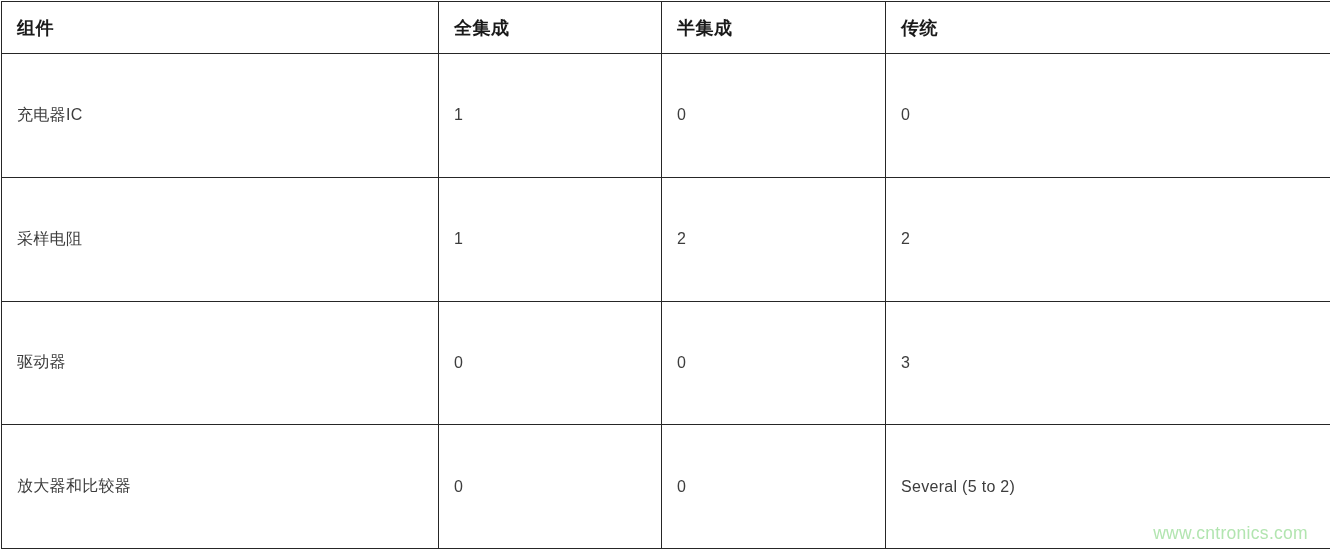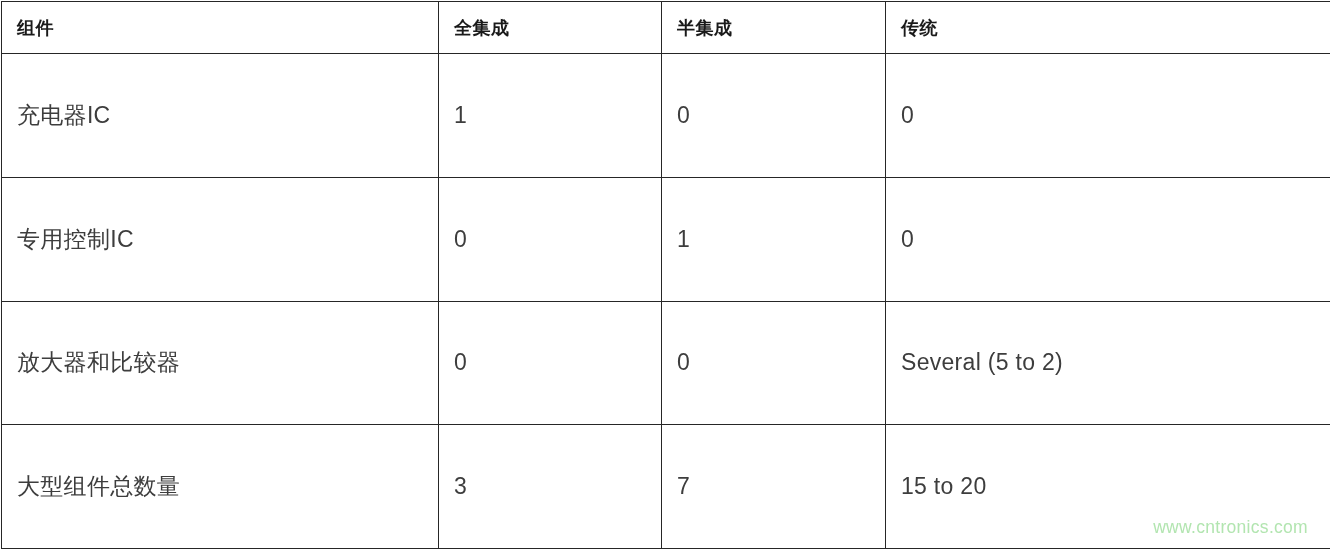--- a/index.html
+++ b/index.html
@@ -33,33 +33,33 @@
   }
   table.comparison thead tr { height: 52px; }
   table.comparison tbody tr { height: 55px; }
   table.comparison th {
     font-size: 18px;
     font-weight: bold;
     color: #1a1a1a;
     letter-spacing: 0.5px;
   }
   table.comparison td {
-    font-size: 23px;
+    font-size: 16px;
     font-weight: normal;
     color: #3d3d3d;
     letter-spacing: 0.3px;
   }
   col.c-component { width: 437px; }
   col.c-full      { width: 223px; }
   col.c-semi      { width: 224px; }
   col.c-trad      { width: 446px; }
   .watermark {
     position: absolute;
     right: 22px;
-    bottom: 12px;
+    bottom: 6px;
     font-size: 17.5px;
     color: #b2e5b0;
     letter-spacing: 0.3px;
     pointer-events: none;
   }
 </style>
 </head>
 <body>
 
 <div class="stage">
@@ -79,33 +79,33 @@
       </tr>
     </thead>
     <tbody>
         <tr>
           <td>充电器IC</td>
           <td>1</td>
           <td>0</td>
           <td>0</td>
         </tr>
         <tr>
-          <td>专用控制IC</td>
+          <td>采样电阻</td>
+          <td>1</td>
+          <td>2</td>
+          <td>2</td>
+        </tr>
+        <tr>
+          <td>驱动器</td>
           <td>0</td>
-          <td>1</td>
           <td>0</td>
+          <td>3</td>
         </tr>
         <tr>
           <td>放大器和比较器</td>
           <td>0</td>
           <td>0</td>
           <td>Several (5 to 2)</td>
         </tr>
-        <tr>
-          <td>大型组件总数量</td>
-          <td>3</td>
-          <td>7</td>
-          <td>15 to 20</td>
-        </tr>
       </tbody>
   </table>
   <div class="watermark">www.cntronics.com</div>
 </div>
 
 </body></html>

